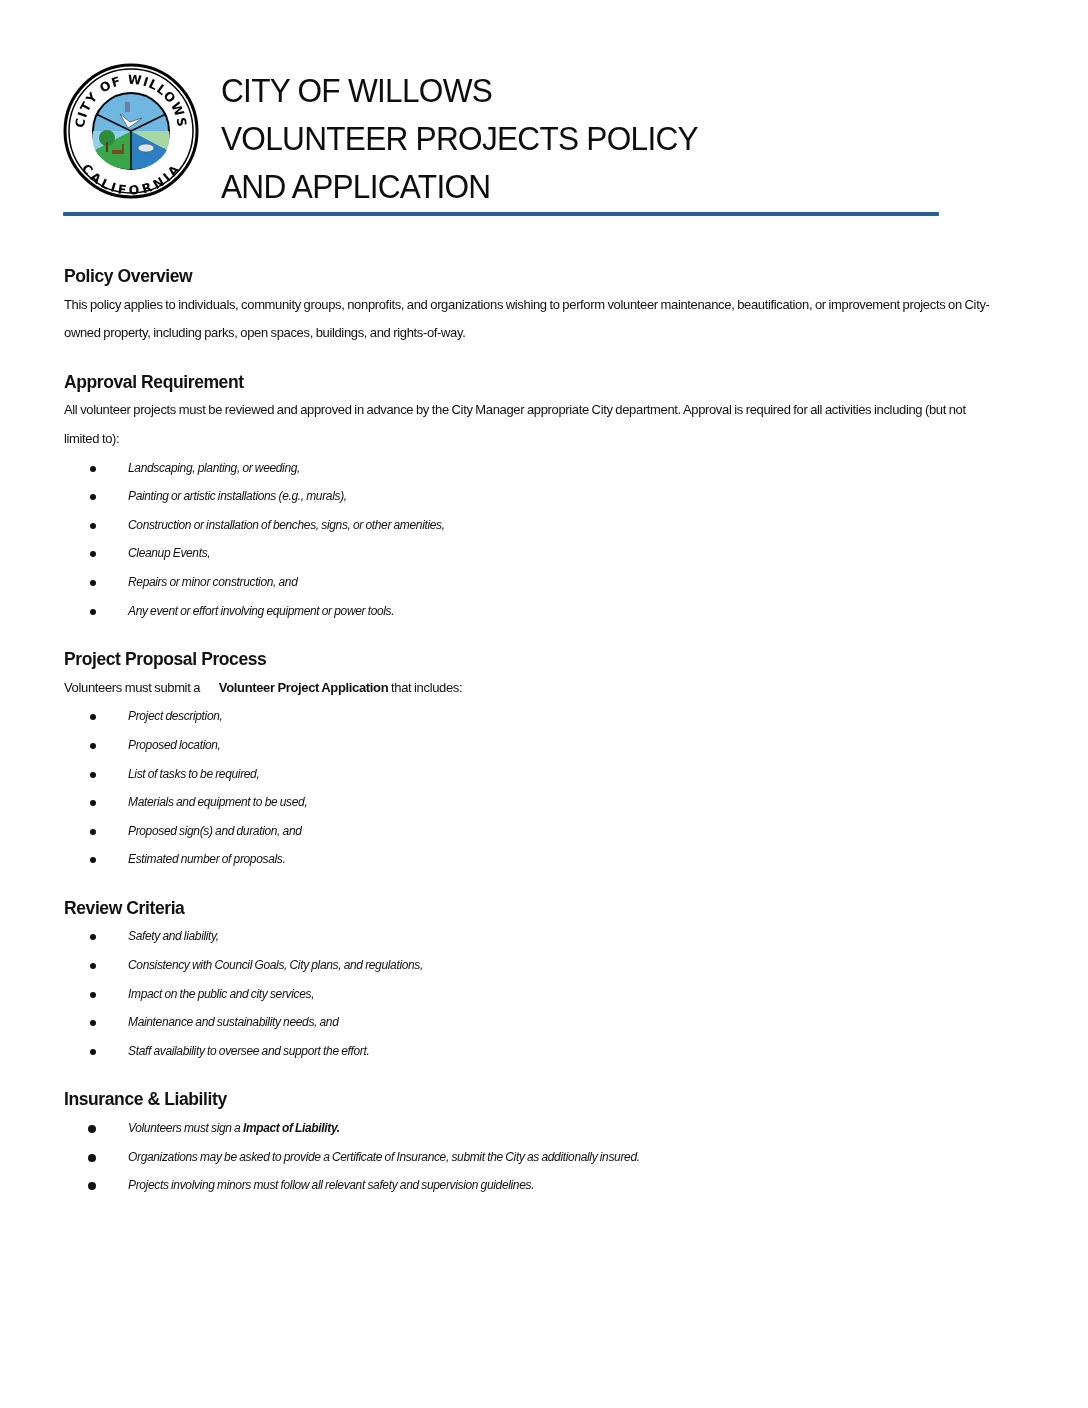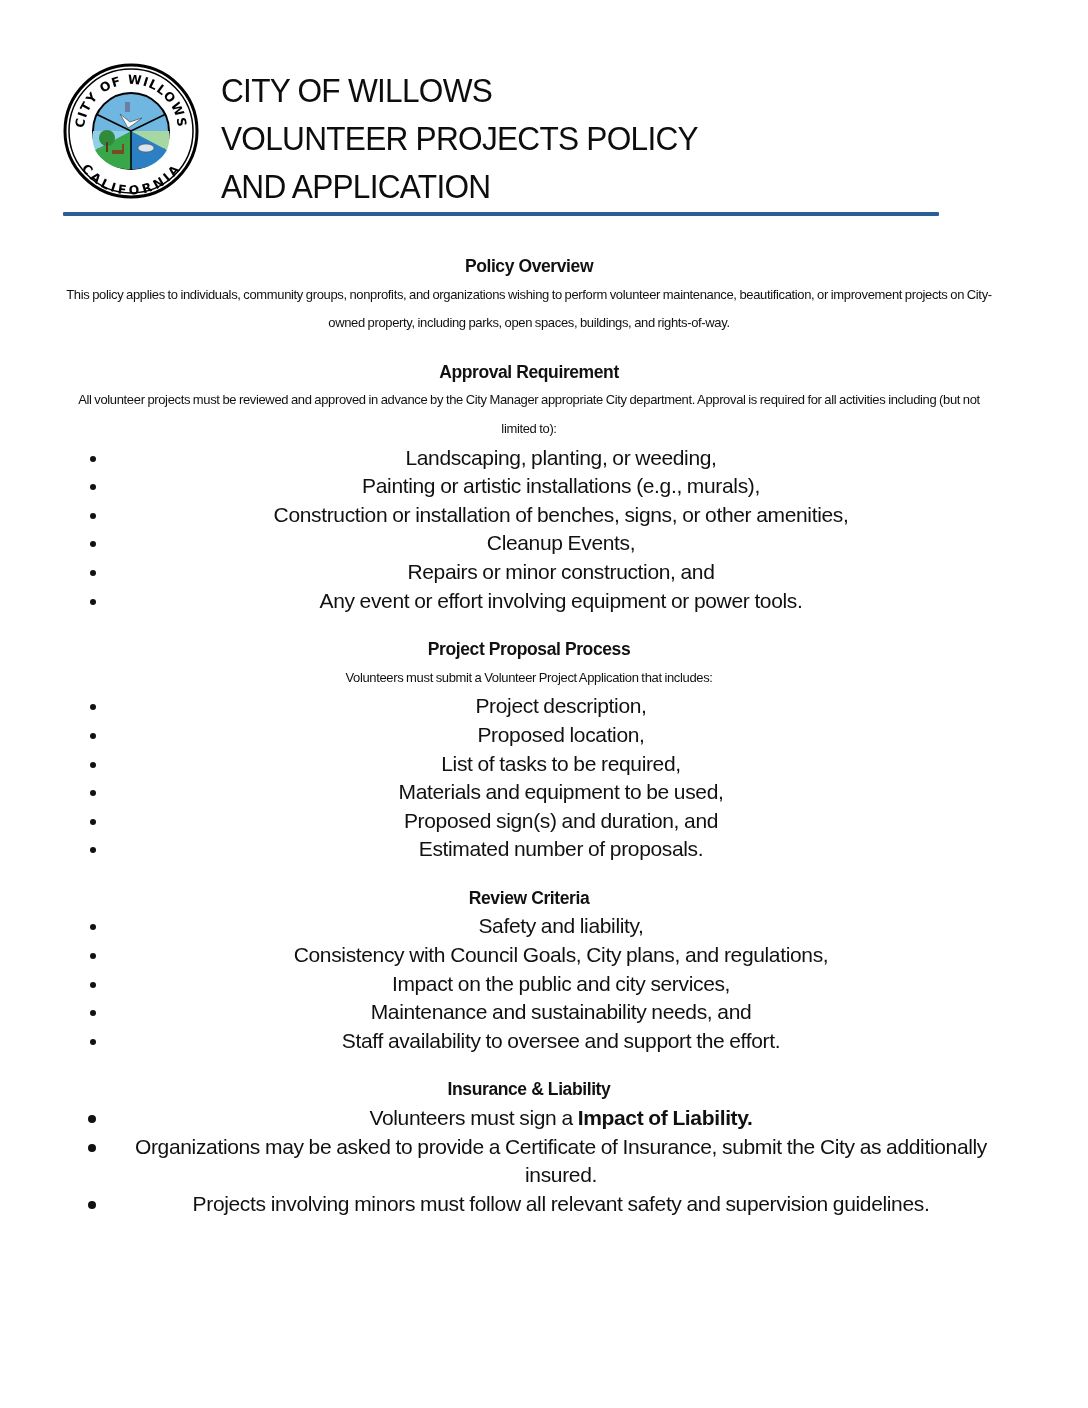--- a/index.html
+++ b/index.html
@@ -48,55 +48,56 @@
       left: 63px;
       top: 212px;
       width: 876px;
       height: 4px;
       background: #2a5f95;
       border-radius: 1px;
     }
     .content {
       position: absolute;
       left: 64px;
-      top: 252px;
+      top: 262px;
       width: 930px;
-      text-align: center;
     }
     .section {
       margin-bottom: 20px;
     }
     .section-heading {
       font-weight: bold;
       font-size: 17.5px;
       line-height: 28.6px;
       letter-spacing: -0.4px;
       white-space: nowrap;
     }
     .para {
       font-size: 13px;
       line-height: 28.6px;
       letter-spacing: -0.35px;
       word-spacing: -0.5px;
     }
     .para b {
-      font-weight: normal;
+      font-weight: bold;
+      margin-left: 16px;
     }
     ul.bullets {
       list-style: none;
       margin: 0;
       padding: 0;
     }
     ul.bullets li {
       position: relative;
       padding-left: 64px;
-      font-size: 21px;
+      font-size: 12px;
       line-height: 28.6px;
       letter-spacing: -0.35px;
       word-spacing: -0.5px;
+      font-style: italic;
     }
     ul.bullets li .bullet {
       position: absolute;
       left: 26px;
       top: 12px;
       width: 6px;
       height: 6px;
       border-radius: 50%;
       background: #111;
     }

